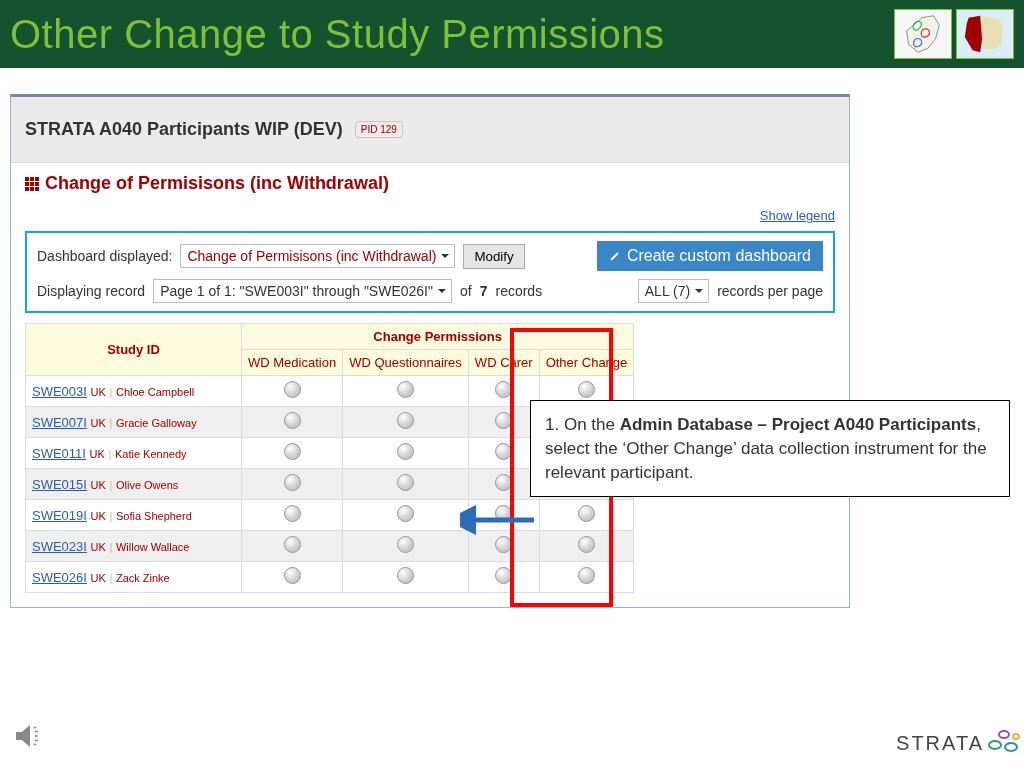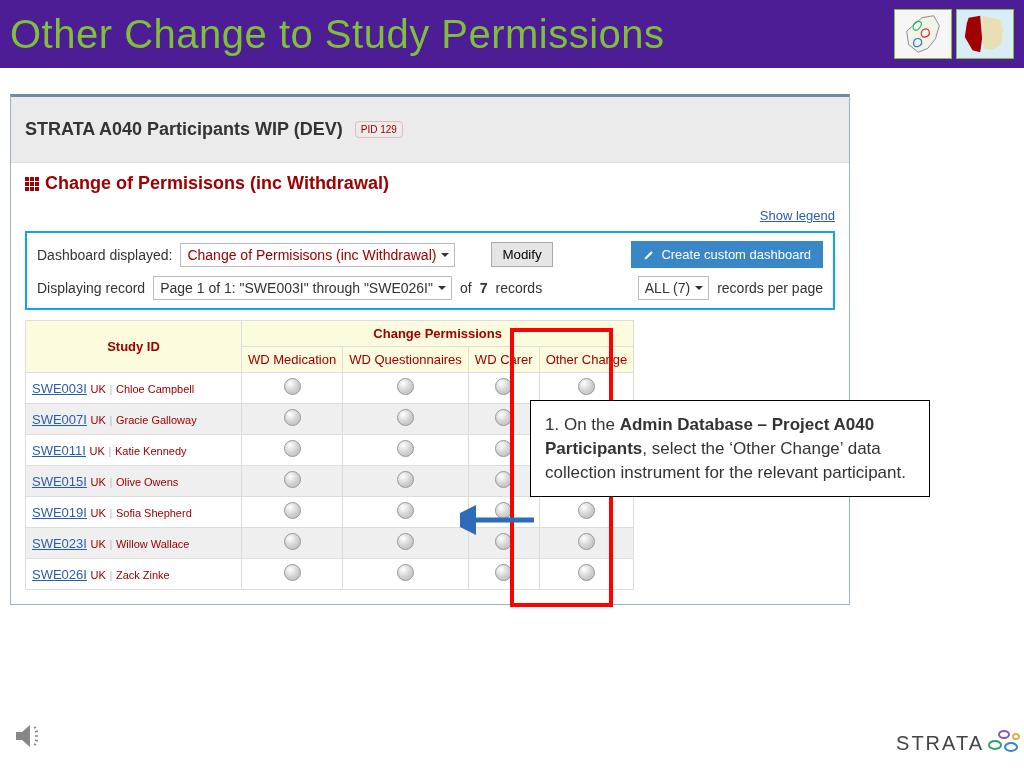--- a/index.html
+++ b/index.html
@@ -1,17 +1,17 @@
 <!DOCTYPE html>
 <html><head>
 <meta charset="utf-8">
 <style>
   * { box-sizing: border-box; margin: 0; padding: 0; }
   body { font-family: Arial, Helvetica, sans-serif; font-size: 13px; color: #333; width: 1024px; height: 768px; background: #fff; position: relative; }
-  .titlebar { background: #4c1d95; height: 68px; display: flex; align-items: center; justify-content: space-between; padding: 9px 10px; }
+  .titlebar { background: #14532d; height: 68px; display: flex; align-items: center; justify-content: space-between; padding: 9px 10px; }
   .titlebar h1 { color: #7fbf3a; font-weight: 400; font-size: 40px; letter-spacing: .5px; }
   .maps { display: flex; gap: 4px; }
   .map-box { width: 58px; height: 50px; border: 1px solid #7fbf3a; background: #f6f6f6; display: flex; align-items: center; justify-content: center; }
   .map-box svg { width: 100%; height: 100%; }
 
   .app-frame { position: absolute; left: 10px; top: 94px; width: 840px; border: 1px solid #9fb1c1; background: #fff; }
   .app-top { border-top: 3px solid #6f8ba9; }
   .app-header { background: #ebebeb; padding: 22px 14px; border-bottom: 1px solid #ddd; display: flex; align-items: center; gap: 12px; }
   .app-header h2 { font-size: 18px; font-weight: bold; }
   .pid-badge { border: 1px solid #e6b9b9; color: #a00000; font-size: 10px; padding: 2px 5px; border-radius: 4px; }
@@ -22,22 +22,22 @@
   .grid-icon span { width: 4px; height: 4px; background: #a00000; }
   .legend-row { text-align: right; padding: 4px 14px 8px; }
   .legend-row a { color: #2a5db0; text-decoration: underline; }
 
   .dash-box { margin: 0 14px 10px; border: 2px solid #0ea5e9; padding: 8px 10px; font-size: 14px; }
   .dash-row { display: flex; align-items: center; gap: 8px; margin-bottom: 8px; }
   .dash-row:last-child { margin-bottom: 0; }
   .select-look { border: 1px solid #bbb; padding: 3px 18px 3px 6px; background: #fff; position: relative; display: inline-block; min-width: 50px; }
   .select-red { color: #a00000; min-width: 240px; }
   .select-look::after { content: ""; position: absolute; right: 5px; top: 50%; margin-top: -2px; border: 4px solid transparent; border-top-color: #333; }
-  .btn-grey { border: 1px solid #aaa; background: #e5e5e5; padding: 4px 10px; cursor: pointer; margin-left: 28px; }
-  .btn-blue { background: #3a87c7; color: #fff; border: none; padding: 6px 12px; font-size: 13px; cursor: pointer; display: inline-flex; align-items: center; gap: 6px; }
+  .btn-grey { border: 1px solid #aaa; background: #e5e5e5; padding: 4px 10px; cursor: pointer; }
+  .btn-blue { background: #3a87c7; color: #fff; border: none; padding: 6px 12px; font-size: 16px; cursor: pointer; display: inline-flex; align-items: center; gap: 6px; }
   .btn-blue .pencil { width: 12px; height: 12px; }
   .right { margin-left: auto; display: flex; align-items: center; gap: 8px; }
 
   .displaying { padding: 8px 14px 10px; font-size: 14px; }
   .displaying b { font-weight: bold; }
   .displaying .muted { color: #888; }
   .displaying a { color: #2a5db0; text-decoration: underline; }
 
   .data-table { margin: 0 14px 14px; border-collapse: collapse; }
   .data-table th, .data-table td { border: 1px solid #ddd; padding: 5px 6px; font-size: 13px; text-align: center; }
@@ -46,21 +46,21 @@
   .hdr-col { color: #a00000; font-weight: normal; font-size: 12px; margin-left: 16px; }
   .study-hdr { color: #a00000; font-weight: bold; width: 216px; }
   .row-alt { background: #efefef; }
   .sid { text-align: left !important; }
   .sid a { color: #2a5db0; text-decoration: underline; font-size: 13px; }
   .sid .meta { color: #a00000; font-size: 11px; }
   .sid .sep { color: #bbb; font-size: 11px; }
   .status-dot { width: 17px; height: 17px; border-radius: 50%; background: radial-gradient(circle at 35% 30%, #fff, #d0d0d0 55%, #b8b8b8); border: 1px solid #999; display: inline-block; }
   .highlight-box { position:absolute; border:4px solid #ff0000; pointer-events:none; }
 
-  .callout { position: absolute; left: 530px; top: 400px; width: 400px; border: 1.5px solid #000; background: #fff; padding: 12px 14px; font-size: 17px; line-height: 1.4; }
+  .callout { position: absolute; left: 530px; top: 400px; width: 480px; border: 1.5px solid #000; background: #fff; padding: 12px 14px; font-size: 17px; line-height: 1.4; }
   .arrow { position: absolute; left: 460px; top: 500px; }
 
   .speaker { position: absolute; left: 12px; bottom: 14px; }
   .strata-logo { position: absolute; right: 0; bottom: 12px; font-size: 20px; letter-spacing: 2px; color: #444; display: flex; align-items: center; gap: 4px; }
   .strata-logo .rings { position: relative; width: 36px; height: 26px; }
   .ring { position: absolute; border-radius: 50%; border: 2px solid; background: transparent; }
 </style>
 </head>
 <body>
 

